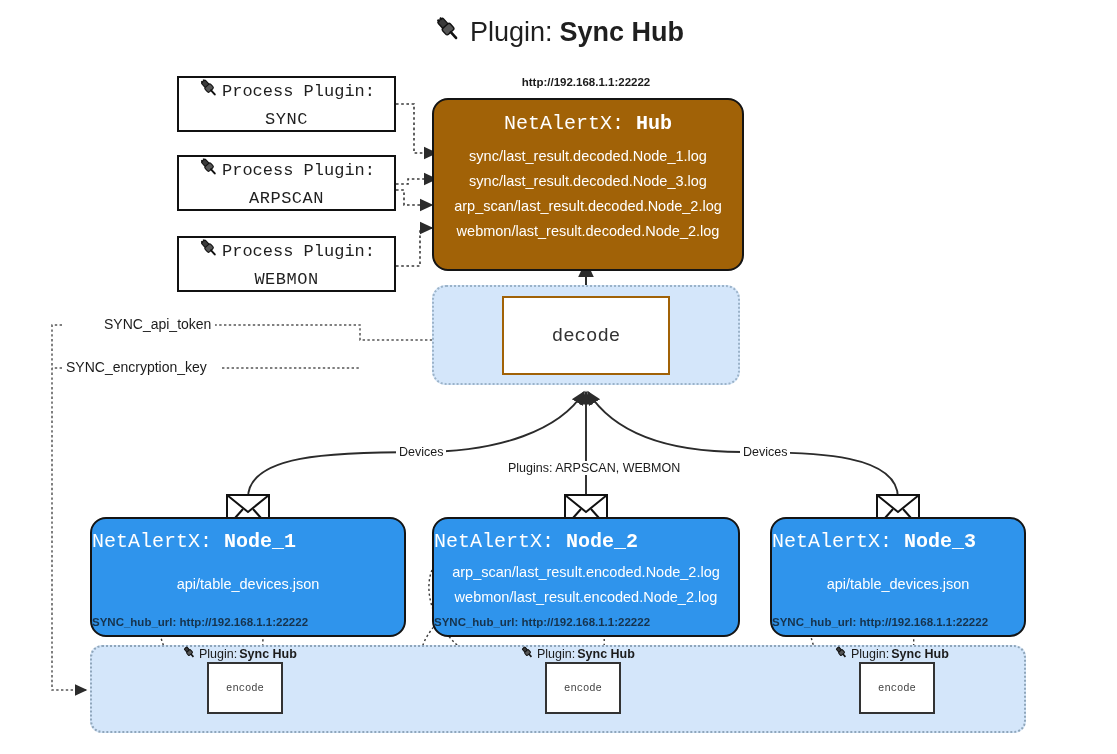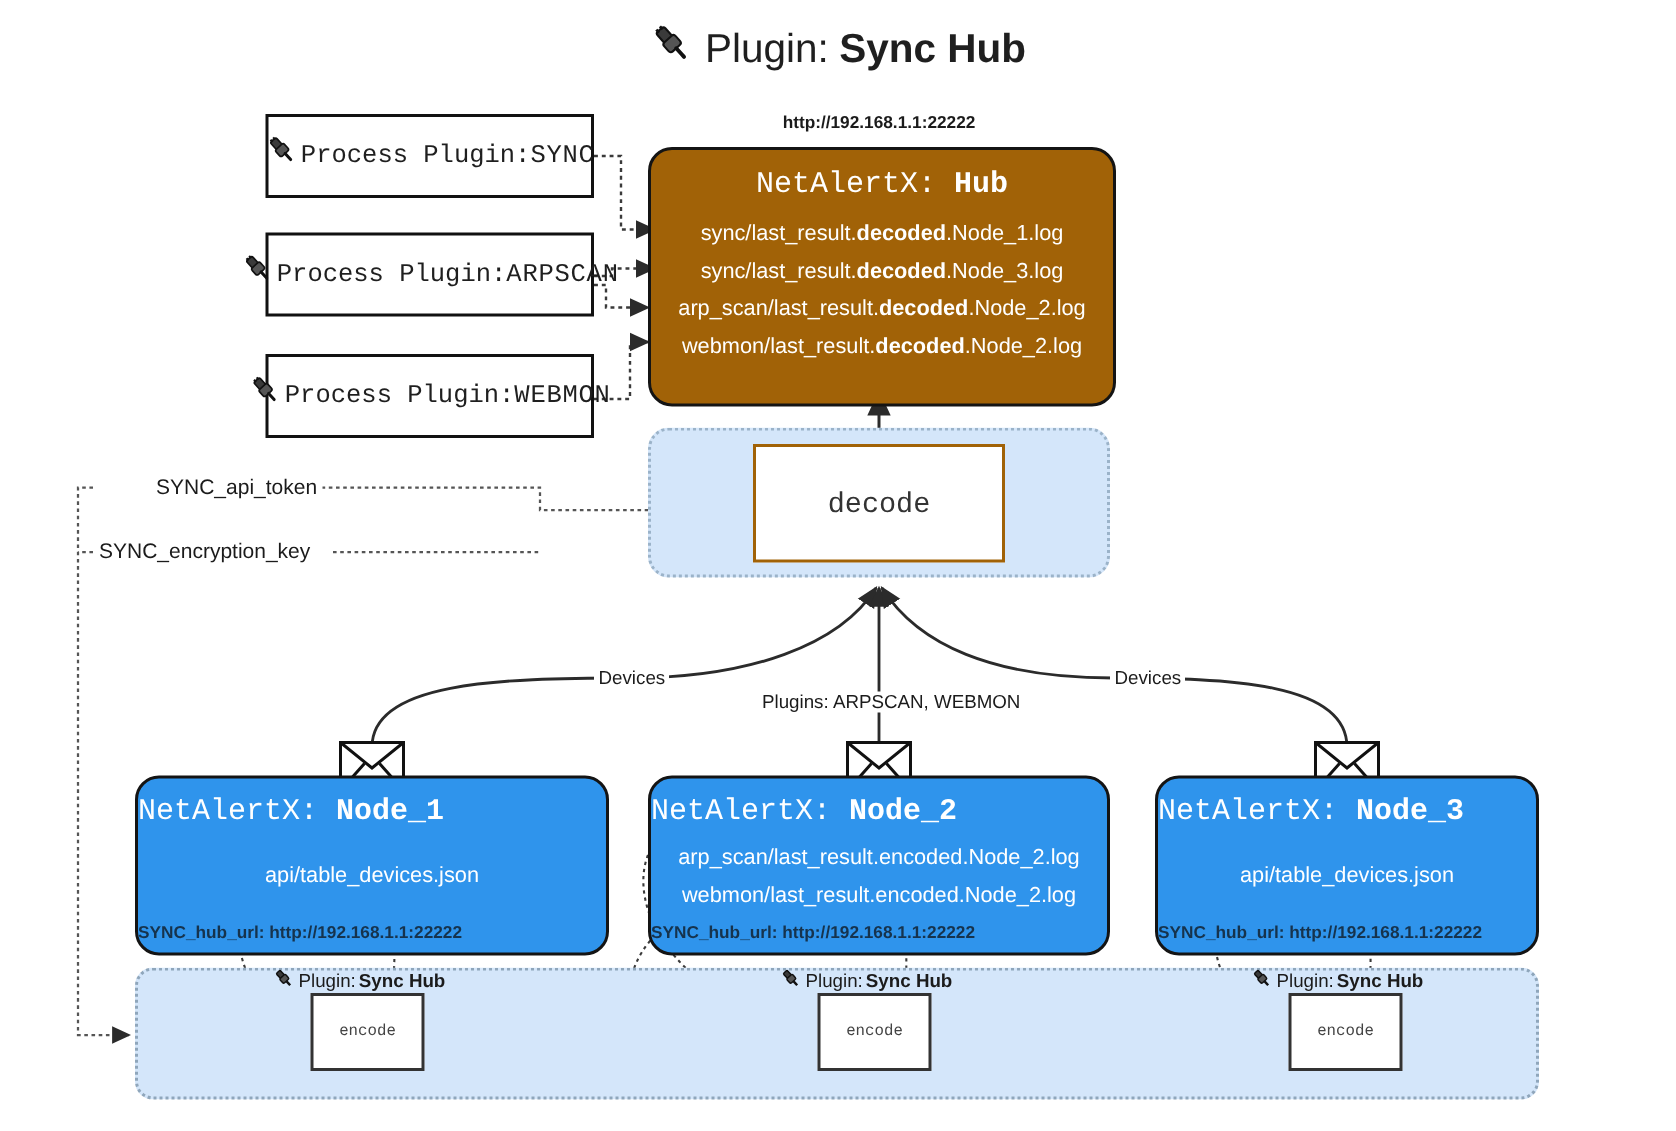--- a/index.html
+++ b/index.html
@@ -15,35 +15,35 @@
          display:flex;align-items:center;justify-content:center;gap:7px;}
   #title .t-plain{font-weight:400;}
   #title .t-bold{font-weight:700;}
 
   .plug{display:inline-block;vertical-align:middle;}
 
   
   .procbox{border:2px solid #111;background:#fff;
            font-family:"Liberation Mono","DejaVu Sans Mono",monospace;
            font-size:17px;line-height:1.45;text-align:center;
-           display:flex;flex-direction:row;align-items:center;
+           display:flex;flex-direction:column;align-items:center;
            justify-content:center;padding-top:2px;}
   .procbox .l1{display:flex;align-items:center;gap:2px;white-space:nowrap;}
   .procbox .l2{letter-spacing:.5px;}
 
   
   #hubwrap{left:432px;top:98px;width:308px;height:157px;}
   #hub{width:100%;height:100%;background:#a16207;border:2.5px solid #141414;
        border-radius:16px;color:#fff;display:flex;flex-direction:column;
        align-items:center;padding-top:12px;}
   #hub .hub-title{font-family:"Liberation Mono","DejaVu Sans Mono",monospace;
        font-size:20px;margin-bottom:9px;}
   #hub .hub-title b{font-weight:700;}
   #hub .logline{font-size:14.5px;line-height:1.72;white-space:nowrap;}
-  #hub .logline b{font-weight:700;}
+  #hub .logline b{font-weight:400;}
   #huburl{left:432px;top:76px;width:308px;text-align:center;
           font-size:11.5px;font-weight:700;color:#1b1b1b;}
 
   
   #decodeband{left:432px;top:285px;width:308px;height:100px;background:#d4e6fa;
               border:2px dotted #9bb3c9;border-radius:14px;}
   #decodebox{left:502px;top:296px;width:168px;height:79px;background:#fff;
              border:2px solid #a16207;display:flex;align-items:center;
              justify-content:center;font-family:"Liberation Mono","DejaVu Sans Mono",monospace;
              font-size:19px;color:#333;}

